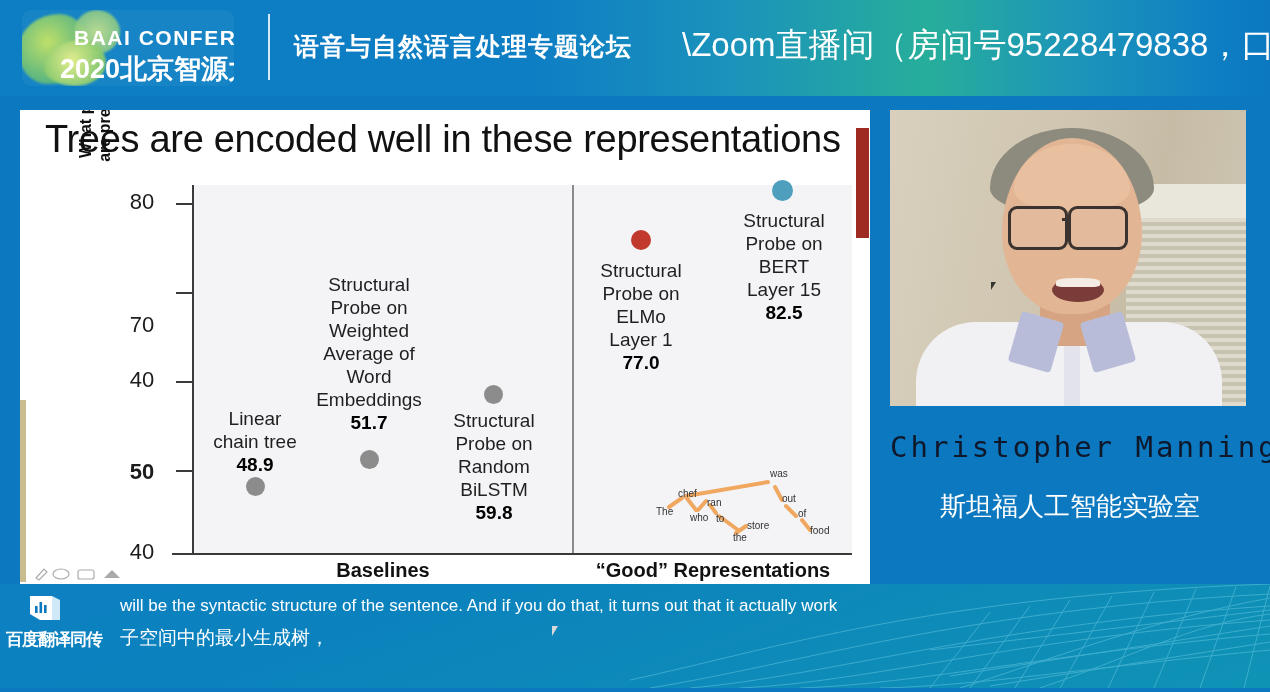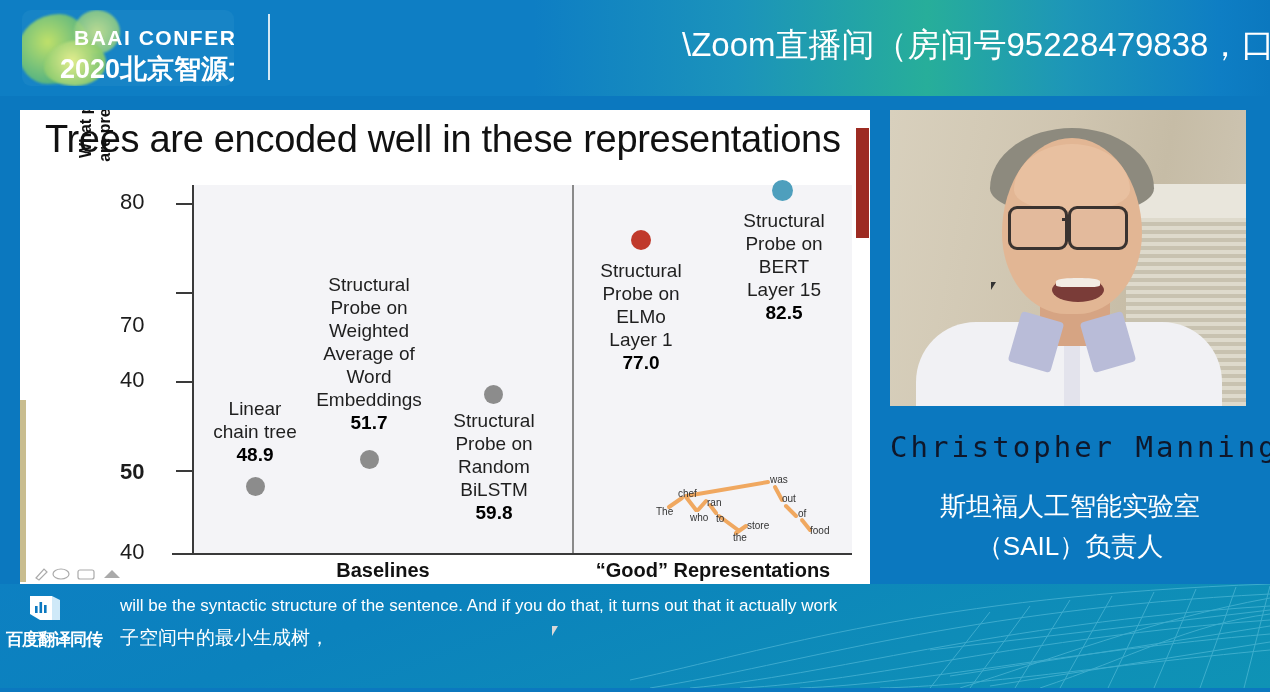--- a/index.html
+++ b/index.html
@@ -67,21 +67,21 @@
     position:absolute;left:152px;top:75px;width:680px;height:370px;
   }
   #plotbg{
     position:absolute;left:20px;top:0px;width:660px;height:368px;background:#f4f4f7;
   }
   #axis-line{position:absolute;left:20px;top:0px;width:2px;height:368px;background:#3a3a3a;}
   #axis-bottom{position:absolute;left:0px;top:368px;width:680px;height:2px;background:#3a3a3a;}
   #mid-divider{position:absolute;left:400px;top:0px;width:2px;height:368px;background:#8a8a8a;}
   .ytick{position:absolute;left:4px;width:18px;height:2px;background:#3a3a3a;}
   .ylabel{
-    position:absolute;right:0;color:#1c1c1c;font-size:22px;text-align:left;
+    position:absolute;right:0;color:#1c1c1c;font-size:22px;text-align:center;
     width:44px;font-family:"Liberation Sans",sans-serif;
   }
   #ylabels{position:absolute;left:-56px;top:0;width:48px;height:370px;}
 
   #yaxis-title{
     position:absolute;left:-96px;top:14px;width:340px;height:40px;
     transform:rotate(-90deg);transform-origin:0 0;
     color:#111;font-size:16px;font-weight:bold;line-height:19px;
     text-align:center;
   }
@@ -178,20 +178,21 @@
 
 <div id="header">
   <div id="logo-box">
     <div class="logo-blob" id="blob1"></div>
     <div class="logo-blob" id="blob3"></div>
     <div class="logo-blob" id="blob2"></div>
     <div id="logo-line1">BAAI CONFERENCE</div>
     <div id="logo-line2">2020北京智源大会</div>
   </div>
   <div id="header-divider"></div>
+  <div id="forum-title">语音与自然语言处理专题论坛</div>
   <div id="marquee">\Zoom直播间（房间号95228479838，口</div>
 </div>
 
 <div id="slide">
   <div id="slide-leftstrip"></div>
   <div id="slide-title">Trees are encoded well in these representations</div>
   <div id="slide-scrollbar"></div>
 
   <div id="slide-bottomicons">
     <svg width="110" height="16" viewBox="0 0 110 16">
@@ -220,21 +221,21 @@
       <div class="ylabel" style="top:182px;">40</div>
       <div class="ylabel" style="top:274px;font-weight:bold;">50</div>
       <div class="ylabel" style="top:354px;">40</div>
     </div>
 
     <div id="yaxis-title">
       <div>What percent of undirected edges</div>
       <div>are predicted correctly? (PTB Test)</div>
     </div>
 
-    <div class="pointlabel" style="left:18px;top:212px;width:130px;text-align:center;">
+    <div class="pointlabel" style="left:18px;top:222px;width:130px;text-align:center;">
       <div>Linear</div>
       <div>chain tree</div>
       <b>48.9</b>
     </div>
     <div class="dot" style="left:74px;top:292px;width:19px;height:19px;background:#8c8c8c;"></div>
 
     <div class="pointlabel" style="left:126px;top:88px;width:142px;">
       <div>Structural</div>
       <div>Probe on</div>
       <div>Weighted</div>
@@ -287,21 +288,21 @@
           <line x1="150" y1="60" x2="158" y2="70"></line>
         </g>
       </svg>
       <div class="treeword" style="left:4px;top:46px;">The</div>
       <div class="treeword" style="left:26px;top:28px;text-align:center;">chef</div>
       <div class="treeword" style="left:38px;top:52px;">who</div>
       <div class="treeword" style="left:55px;top:37px;">ran</div>
       <div class="treeword" style="left:64px;top:53px;">to</div>
       <div class="treeword" style="left:81px;top:72px;">the</div>
       <div class="treeword" style="left:95px;top:60px;">store</div>
-      <div class="treeword" style="left:118px;top:14px;">was</div>
+      <div class="treeword" style="left:118px;top:8px;">was</div>
       <div class="treeword" style="left:130px;top:33px;">out</div>
       <div class="treeword" style="left:146px;top:48px;">of</div>
       <div class="treeword" style="left:158px;top:65px;">food</div>
     </div>
 
     <div class="xcat" style="left:20px;width:382px;">Baselines</div>
     <div class="xcat" style="left:402px;width:278px;">“Good” Representations</div>
   </div>
 </div>
 
@@ -323,21 +324,20 @@
     <div class="lens" id="lensL"></div>
     <div class="lens" id="lensR"></div>
     <div id="bridge"></div>
   </div>
   <div id="vid-cursor"></div>
 </div>
 
 <div id="speaker-name">Christopher Manning</div>
 <div id="speaker-affil">
   <div>斯坦福人工智能实验室</div>
-  <div>（SAIL）负责人</div>
 </div>
 
 <div id="footer">
   <svg id="mesh" viewBox="0 0 640 108" preserveAspectRatio="none">
     <g stroke="#7fd6ec" stroke-width="1" fill="none" opacity="0.75">
       <path d="M0 100 C140 70 300 16 640 4"></path>
       <path d="M20 108 C170 84 330 30 640 14"></path>
       <path d="M60 108 C200 96 360 44 640 26"></path>
       <path d="M110 108 C240 102 390 58 640 40"></path>
       <path d="M170 108 C290 104 430 72 640 54"></path>

